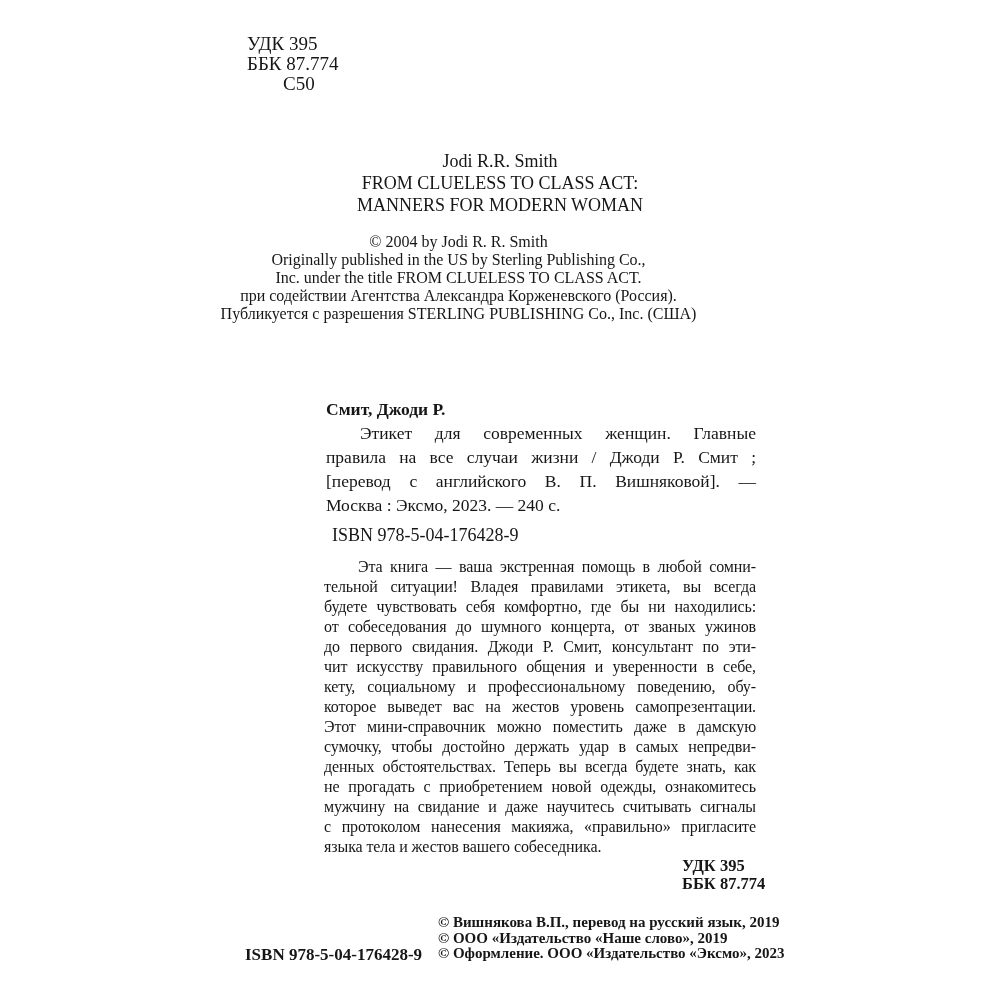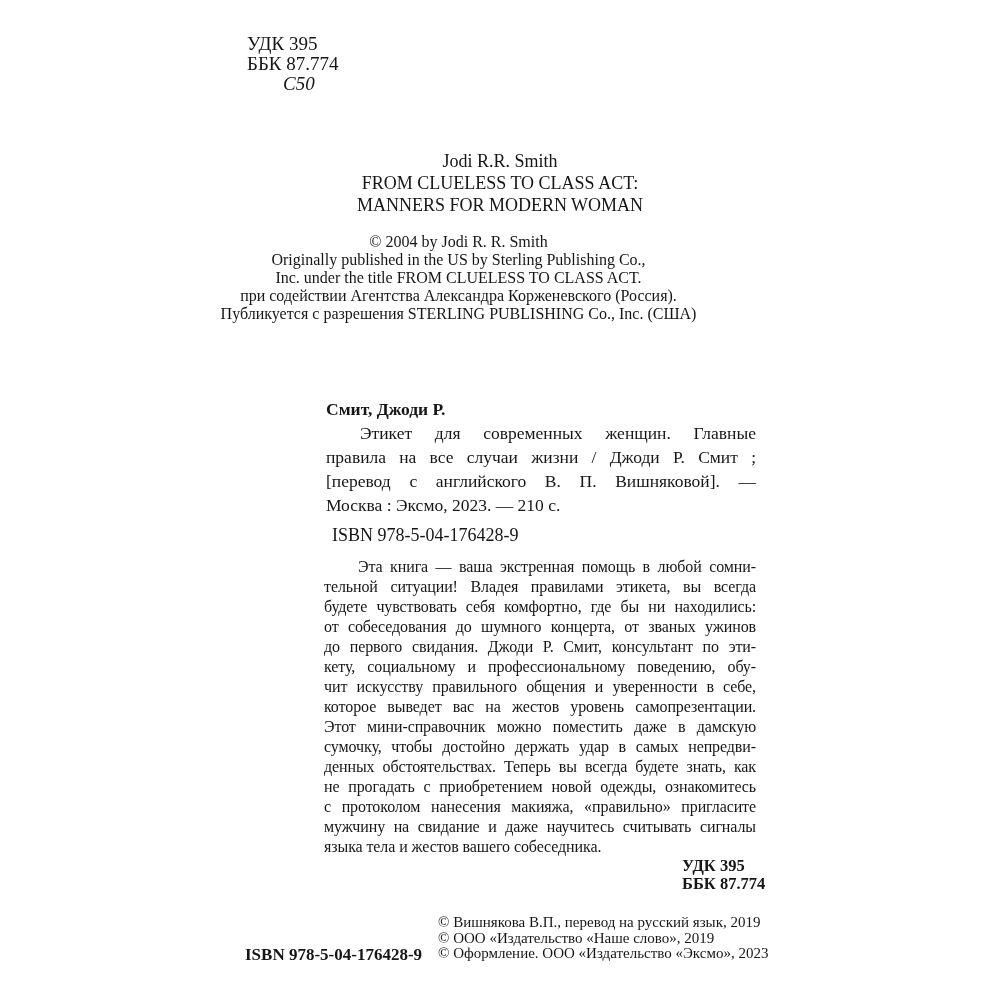--- a/index.html
+++ b/index.html
@@ -7,38 +7,38 @@
     width: 1000px; height: 1000px;
     position: relative;
     background: #ffffff;
     color: #161616;
     font-family: "Liberation Serif", "DejaVu Serif", serif;
     -webkit-font-smoothing: antialiased;
   }
   .abs { position: absolute; }
 
   #header-block { left: 247px; top: 34px; font-size: 19px; line-height: 20px; }
-  #header-block .code { padding-left: 36px; font-style: italic; }
+  #header-block .code { padding-left: 36px; }
 
   #title-block { left: 0; top: 150px; width: 1000px; text-align: center; font-size: 18px; line-height: 22px; }
 
   #copyright-block { left: 0; top: 233px; width: 917px; text-align: center; font-size: 16px; line-height: 18px; }
 
   #main-block { left: 298px; top: 397px; width: 458px; }
   .biblio { font-size: 17.5px; line-height: 24px; margin-left: 28px; }
   .biblio .author { font-weight: bold; }
   .jl { text-align: justify; text-align-last: justify; }
   .indent { padding-left: 34px; }
   #isbn-line { font-size: 18px; line-height: 24px; margin: 6px 0 10px 0; padding-left: 34px; }
   .annotation { font-size: 16px; line-height: 20px; letter-spacing: -0.1px; margin-left: 26px; }
 
   #class-block { left: 682px; top: 857px; font-weight: bold; font-size: 16.5px; line-height: 17.5px; }
 
   #footer-isbn { left: 245px; top: 946px; font-weight: bold; font-size: 17px; line-height: 17px; }
-  #footer-copyrights { left: 438px; top: 915px; font-weight: normal; font-size: 15px; line-height: 15.5px; }
+  #footer-copyrights { left: 438px; top: 915px; font-weight: bold; font-size: 15px; line-height: 15.5px; }
 </style>
 </head>
 <body>
 
 <div id="header-block" class="abs">
   <div>УДК 395</div>
   <div>ББК 87.774</div>
   <div class="code">С50</div>
 </div>
 
@@ -55,40 +55,40 @@
   <div>при содействии Агентства Александра Корженевского (Россия).</div>
   <div>Публикуется с разрешения STERLING PUBLISHING Co., Inc. (США)</div>
 </div>
 
 <div id="main-block" class="abs">
   <div class="biblio">
     <div class="author">Смит, Джоди Р.</div>
     <div class="jl indent">Этикет для современных женщин. Главные</div>
     <div class="jl">правила на все случаи жизни / Джоди Р. Смит ;</div>
     <div class="jl">[перевод с английского В. П. Вишняковой]. —</div>
-    <div>Москва : Эксмо, 2023. — 210 с.</div>
+    <div>Москва : Эксмо, 2023. — 240 с.</div>
   </div>
 
   <div id="isbn-line">ISBN 978-5-04-176428-9</div>
 
   <div class="annotation">
     <div class="jl indent">Эта книга — ваша экстренная помощь в любой сомни-</div>
     <div class="jl">тельной ситуации! Владея правилами этикета, вы всегда</div>
     <div class="jl">будете чувствовать себя комфортно, где бы ни находились:</div>
     <div class="jl">от собеседования до шумного концерта, от званых ужинов</div>
     <div class="jl">до первого свидания. Джоди Р. Смит, консультант по эти-</div>
+    <div class="jl">чит искусству правильного общения и уверенности в себе,</div>
     <div class="jl">кету, социальному и профессиональному поведению, обу-</div>
-    <div class="jl">чит искусству правильного общения и уверенности в себе,</div>
     <div class="jl">которое выведет вас на жестов уровень самопрезентации.</div>
     <div class="jl">Этот мини-справочник можно поместить даже в дамскую</div>
     <div class="jl">сумочку, чтобы достойно держать удар в самых непредви-</div>
     <div class="jl">денных обстоятельствах. Теперь вы всегда будете знать, как</div>
     <div class="jl">не прогадать с приобретением новой одежды, ознакомитесь</div>
+    <div class="jl">мужчину на свидание и даже научитесь считывать сигналы</div>
     <div class="jl">с протоколом нанесения макияжа, «правильно» пригласите</div>
-    <div class="jl">мужчину на свидание и даже научитесь считывать сигналы</div>
     <div>языка тела и жестов вашего собеседника.</div>
   </div>
 </div>
 
 <div id="class-block" class="abs">
   <div>УДК 395</div>
   <div>ББК 87.774</div>
 </div>
 
 <div id="footer-isbn" class="abs">ISBN 978-5-04-176428-9</div>

